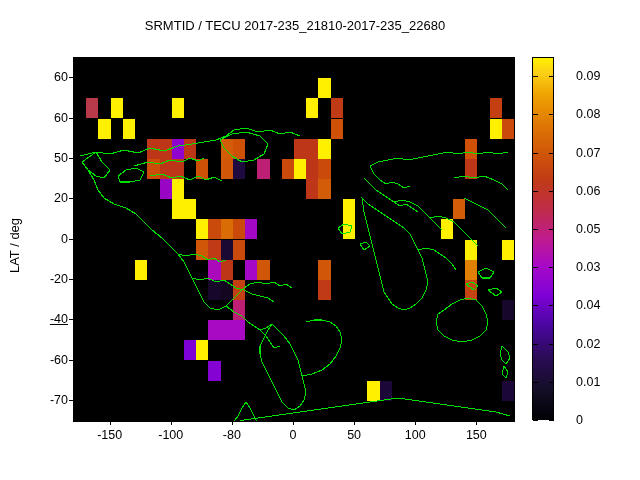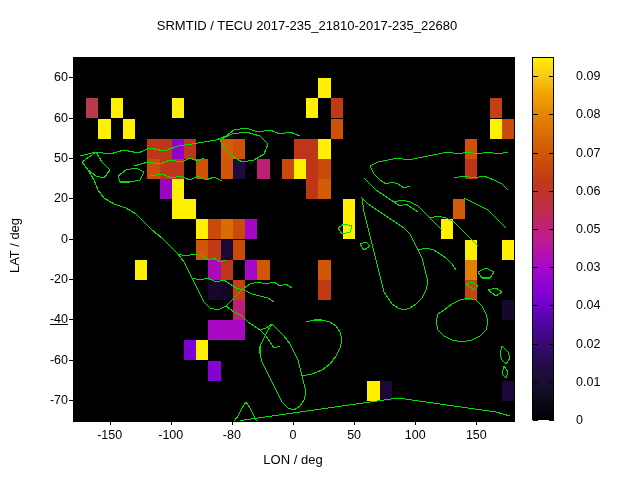--- a/index.html
+++ b/index.html
@@ -20,21 +20,20 @@
     width: 640px; height: 480px;
   }
   #plot-title {
     position: absolute;
     left: 0; top: 18px;
     width: 590px;
     text-align: center;
     font-size: 13px;
     color: #000;
     white-space: nowrap;
-    padding-left: 12px;
   }
   #axes-area {
     position: absolute;
     left: 73px; top: 57px;
     width: 440px; height: 363px;
     background: #000000;
     border: 1px solid #000;
     box-sizing: content-box;
     overflow: hidden;
   }
@@ -285,21 +284,20 @@
                  L352,344 L366,346 L380,348 L394,350 L408,352 L422,354 L436,358"></path>
         <path d="M120,380 L134,376 L148,372 L158,366 L164,358 L168,350 L172,344 L176,350
                  L180,358 L184,366 L186,374 L182,382 L174,386 L162,388 L148,390 L134,388 Z"></path>
         <path d="M148,390 L160,394 L174,396 L188,396 L202,394 L214,392 L222,388"></path>
         <path d="M2,368 L12,366 L22,368 L30,370"></path>
       </g>
     </svg>
   </div>
 
   <div id="ylabel">LAT / deg</div>
-  <div id="xlabel">LON / deg</div>
 
   <div id="colorbar-box">
     <div id="colorbar-gradient" style="background: linear-gradient(rgb(255, 240, 0) 0%, rgb(251, 209, 22) 4%, rgb(240, 163, 2) 10%, rgb(224, 122, 4) 18%, rgb(208, 87, 8) 26%, rgb(192, 58, 22) 34%, rgb(191, 44, 74) 42%, rgb(192, 27, 142) 50%, rgb(166, 8, 200) 58%, rgb(125, 2, 214) 66%, rgb(75, 6, 160) 74%, rgb(42, 11, 85) 83%, rgb(20, 14, 38) 92%, rgb(0, 0, 4) 100%);"></div>
   </div>
 
 <div class="tick-mark-y" style="top: 77.1667px;"></div>
     <div class="ytick-wrap" style="top: 77.1667px;">60</div>
     <div class="tick-mark-y" style="top: 117.5px;"></div>
     <div class="ytick-wrap" style="top: 117.5px;">60</div>
     <div class="tick-mark-y" style="top: 157.833px;"></div>

